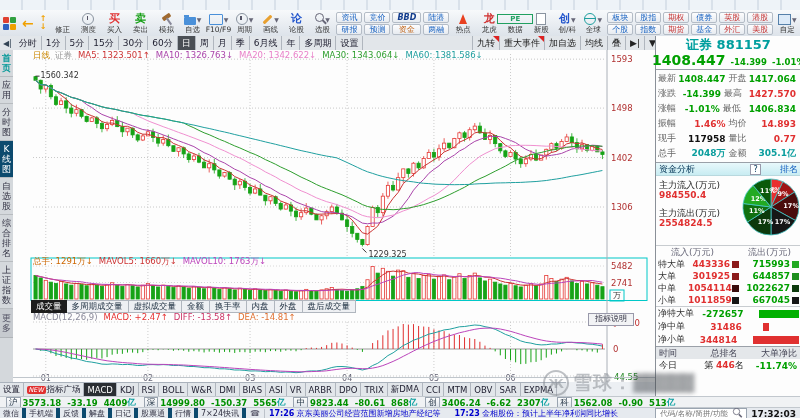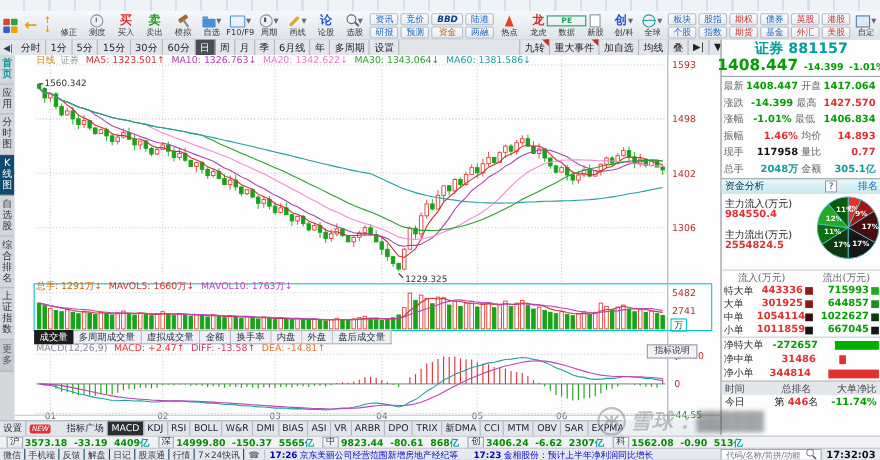--- a/index.html
+++ b/index.html
@@ -115,44 +115,44 @@
   .rk-c1{width:34px;padding-left:3px;}
   .rk-c2{width:62px;text-align:center;}
   .rk-c3{flex:1;text-align:right;padding-right:4px;}
   .rk-num{color:#e03030;font-weight:bold;}
   .rk-ratio{color:#00a000;font-weight:bold;}
   
   #indicatorRow{left:0;top:382px;width:566px;height:14px;background:#e2e6ea;border-top:1px solid #aab2bc;
     display:flex;align-items:stretch;font-size:8.5px;overflow:hidden;}
   .ind-tab{border-right:1px solid #b0b6be;padding:0 3px;display:flex;align-items:center;white-space:nowrap;color:#223;cursor:pointer;}
   .ind-tab.active{background:#2a2e33;color:#fff;}
-  .new-badge{background:#e03030;color:#fff;font-size:6.5px;font-style:italic;border-radius:2px;padding:0 2px;margin-right:14px;line-height:8px;}
+  .new-badge{background:#e03030;color:#fff;font-size:6.5px;font-style:italic;border-radius:2px;padding:0 2px;margin-right:0;line-height:8px;}
   #indexStrip{left:0;top:396px;width:800px;height:11px;background:#f0f2f4;border-top:1px solid #c2c8ce;
     display:flex;align-items:center;font-size:8.5px;overflow:hidden;}
   .ix-chip{border:1px solid #9aa4b0;background:linear-gradient(#fff,#dde3ea);color:#234;
     padding:0 2px;margin:0 2px 0 6px;line-height:9px;}
   .ix-p,.ix-c{color:#009000;font-weight:bold;margin-right:6px;}
   .ix-a{color:#009000;font-weight:bold;text-align:right;}
   .ix-u{color:#0aa0a0;font-weight:bold;margin-right:2px;}
   #statusBar{left:0;top:407px;width:800px;height:11px;background:#e6eaef;border-top:1px solid #c2c8ce;
     display:flex;align-items:center;font-size:8px;overflow:hidden;}
-  .st-tab{border-right:1px solid #0c4a6e;padding:0 3px;white-space:nowrap;color:#334;cursor:pointer;}
+  .st-tab{border-right:4px solid #0c4a6e;padding:0 3px;white-space:nowrap;color:#334;cursor:pointer;}
   .st-phone{border-right:1px solid #bcc2ca;padding:0 4px;color:#667;cursor:pointer;}
   #ticker{flex:1;white-space:nowrap;overflow:hidden;color:#0000cc;padding-left:4px;}
   #ticker b{font-weight:bold;margin-right:2px;}
   #searchBox{display:flex;align-items:center;border:1px solid #9aa4b0;background:#fff;height:9px;width:86px;padding:0 2px;color:#889;}
   #searchBox input{border:none;outline:none;width:70px;font-size:7.5px;color:#667;background:transparent;
     font-family:"DejaVu Sans",sans-serif;}
   #clock{font-weight:bold;color:#111;padding:0 4px;font-size:9px;}
   
   #watermark{left:543px;top:368px;width:254px;height:30px;display:flex;align-items:center;gap:4px;
     opacity:.55;pointer-events:none;z-index:50;}
   .wm-circle{width:22px;height:22px;border:2.5px solid #8a8f96;border-radius:50%;color:#8a8f96;
     display:flex;align-items:center;justify-content:center;font-size:13px;font-weight:bold;}
-  .wm-text{font-size:19px;font-weight:bold;color:#8a8f96;letter-spacing:1px;white-space:nowrap;font-style:italic;}
+  .wm-text{font-size:19px;font-weight:bold;color:#8a8f96;letter-spacing:1px;white-space:nowrap;}
   .wm-smudge{color:#3a3f45;filter:blur(2px);font-size:17px;letter-spacing:-1px;}
 </style>
 </head>
 <body>
 
 <div id="app">
   <div id="topSliver" class="abs"></div>
   <div id="toolbar" class="abs">
       <div class="tb-tile">
         <div class="ic-logo">

